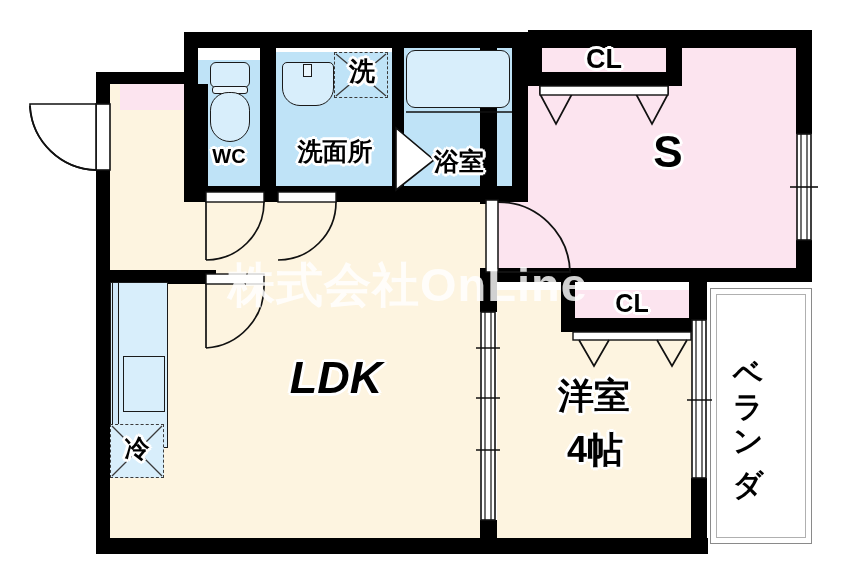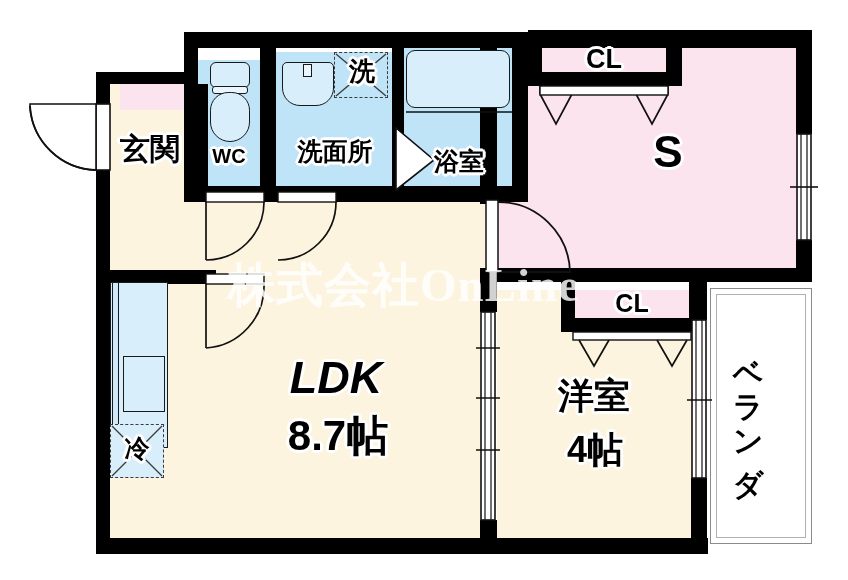--- a/index.html
+++ b/index.html
@@ -27,21 +27,21 @@
 
   svg.ov{position:absolute;left:0;top:0;width:848px;height:580px;
          pointer-events:none;overflow:visible;}
 
   .vertlbl{position:absolute;writing-mode:vertical-rl;text-orientation:upright;
            font-weight:bold;color:#000;line-height:1;
            text-shadow:2px 0 #fff,-2px 0 #fff,0 2px #fff,0 -2px #fff;}
 
   #watermark{position:absolute;left:228px;top:258px;width:420px;height:54px;
      font-size:47px;font-weight:bold;color:rgba(255,255,255,.82);
-     letter-spacing:1px;white-space:nowrap;line-height:54px;font-family:Liberation Serif, serif;}
+     letter-spacing:1px;white-space:nowrap;line-height:54px;}
 </style>
 </head>
 <body>
 
 <div id="plan">
 
   <div class="rect pink" style="left:497px;top:38px;width:314px;height:240px;"></div>
 
   <div class="rect pink" style="left:540px;top:38px;width:128px;height:48px;"></div>
 
@@ -183,32 +183,30 @@
 
       <line x1="112" y1="426" x2="162" y2="476" stroke="#3a3a3a" stroke-width="1.3"></line>
       <line x1="162" y1="426" x2="112" y2="476" stroke="#3a3a3a" stroke-width="1.3"></line>
 
       <line x1="406" y1="112" x2="512" y2="112" stroke="#111" stroke-width="1.5"></line>
     </g>
   </svg>
 
   <div id="watermark">株式会社OnLine</div>
 
-  <div class="lbl" style="left:108px;top:134px;width:84px;font-size:30px;">玄関</div>
 
   <div class="lbl" style="left:200px;top:146px;width:58px;font-size:20px;">WC</div>
 
   <div class="lbl" style="left:276px;top:139px;width:118px;font-size:25px;">洗面所</div>
 
   <div class="lbl" style="left:410px;top:149px;width:98px;font-size:25px;">浴室</div>
 
   <div class="lbl" style="left:606px;top:130px;width:124px;font-size:44px;">S</div>
 
   <div class="lbl" style="left:262px;top:355px;width:148px;font-size:45px;font-style:italic;">LDK</div>
-  <div class="lbl" style="left:248px;top:415px;width:180px;font-size:42px;">8.7帖</div>
 
   <div class="lbl" style="left:528px;top:378px;width:132px;font-size:36px;">洋室</div>
   <div class="lbl" style="left:532px;top:432px;width:126px;font-size:36px;">4帖</div>
 
   <div class="vertlbl" style="left:733px;top:338px;font-size:30px;letter-spacing:2px;">ベランダ</div>
 
   <div class="lbl" style="left:336px;top:58px;width:52px;font-size:26px;">洗</div>
 
   <div class="lbl" style="left:112px;top:436px;width:50px;font-size:25px;">冷</div>
 

